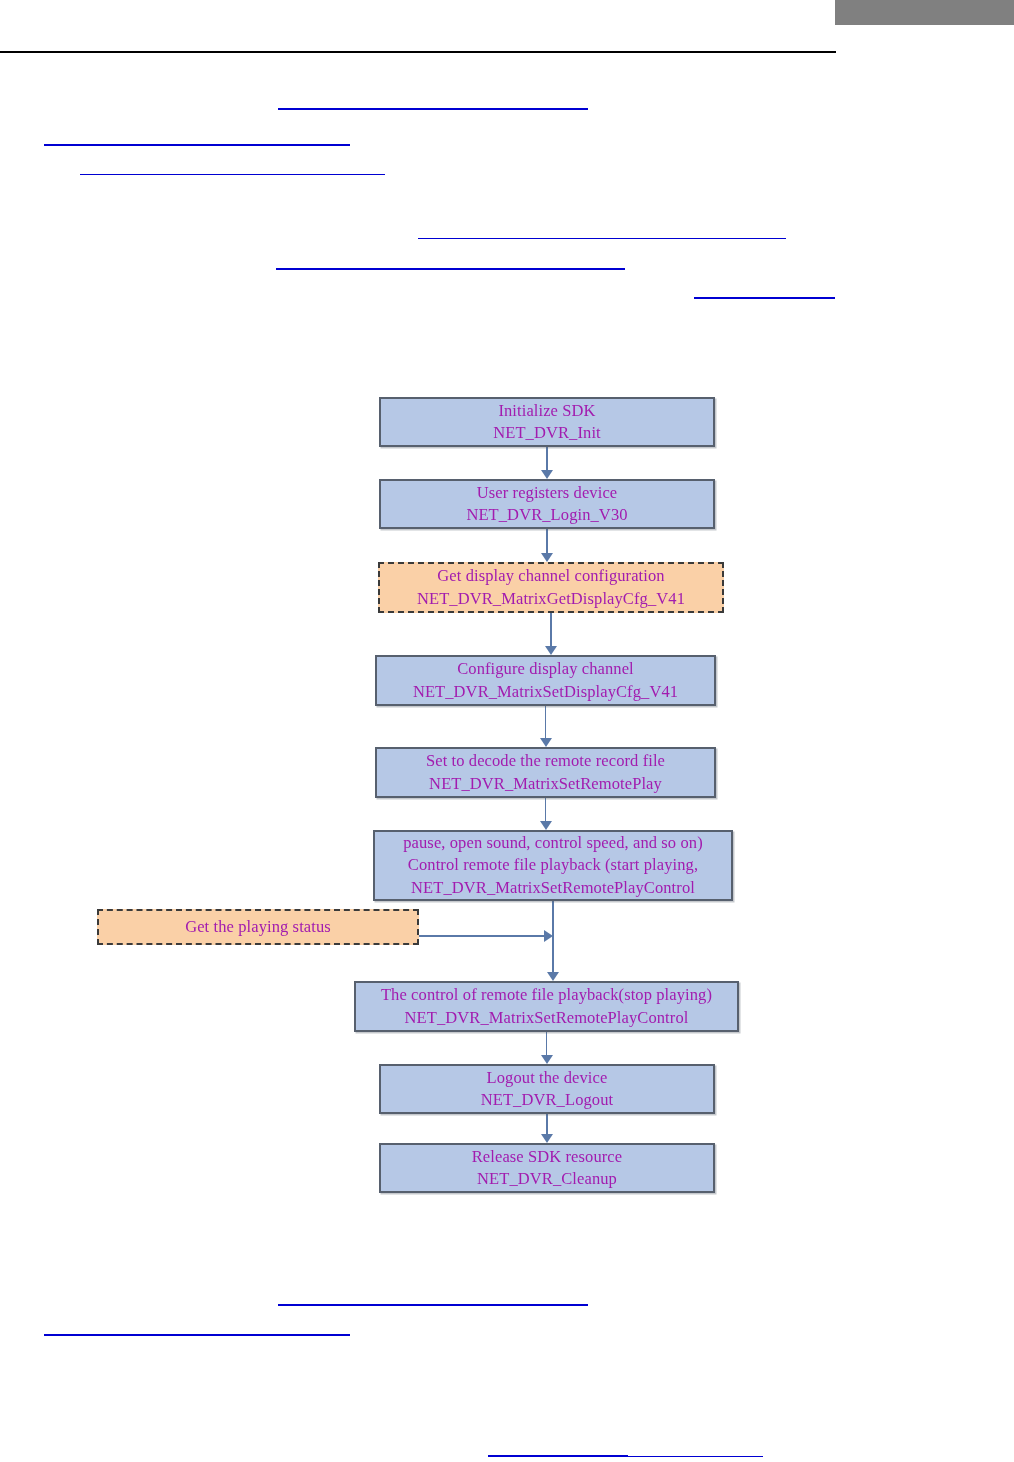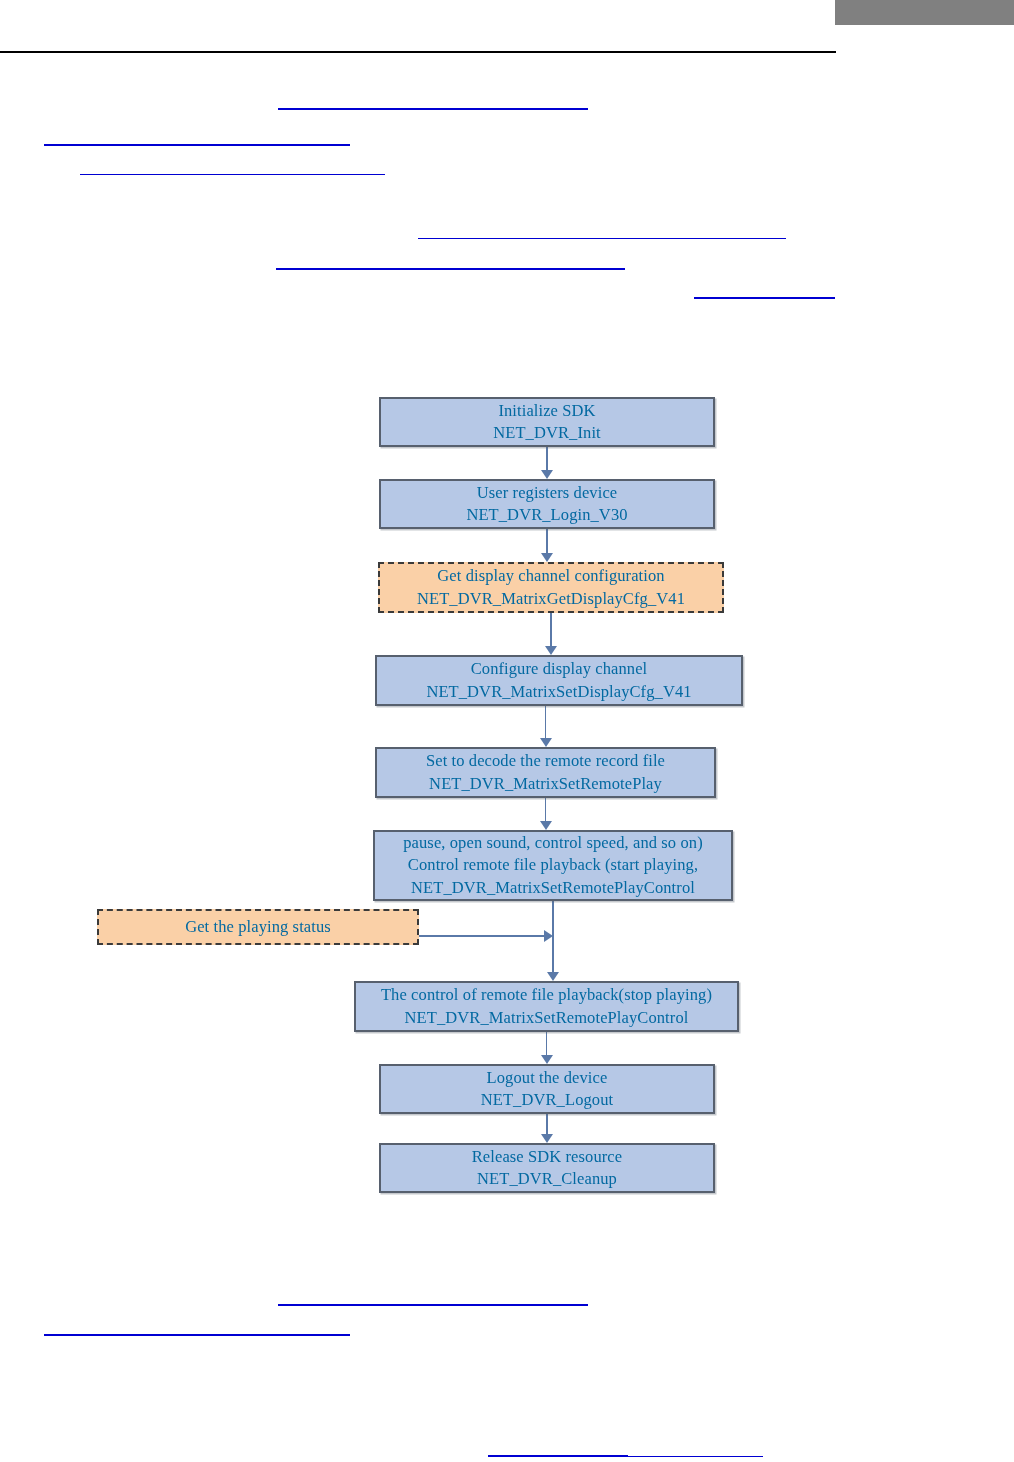--- a/index.html
+++ b/index.html
@@ -58,21 +58,21 @@
     position: absolute;
     box-sizing: border-box;
     display: flex;
     flex-direction: column;
     align-items: center;
     justify-content: center;
     text-align: center;
     font-family: "Liberation Serif", "DejaVu Serif", serif;
     font-size: 16.5px;
     line-height: 1.34;
-    color: #0369a1;
+    color: #a21caf;
     letter-spacing: 0.1px;
   }
   .node.solid {
     background: #b6c8e6;
     border: 2px solid #57606e;
     box-shadow: 1.5px 1.5px 0 rgba(90,98,110,0.35);
   }
   .node.dashed {
     background: #fad0a7;
     border: 2.5px dashed #3a3a3a;
@@ -148,21 +148,21 @@
         <span class="ln">NET_DVR_Init</span>
       </div>
       <div class="node solid" style="left: 379px; top: 479px; width: 336px; height: 50px; background: rgb(182, 200, 230); border-color: rgb(87, 96, 110);">
         <span class="ln">User registers device</span>
         <span class="ln">NET_DVR_Login_V30</span>
       </div>
       <div class="node dashed" style="left: 378px; top: 562px; width: 346px; height: 51px; background: rgb(250, 208, 167); border-color: rgb(58, 58, 58);">
         <span class="ln">Get display channel configuration</span>
         <span class="ln">NET_DVR_MatrixGetDisplayCfg_V41</span>
       </div>
-      <div class="node solid" style="left: 375px; top: 655px; width: 368px; height: 51px; background: rgb(182, 200, 230); border-color: rgb(87, 96, 110); justify-content: center;">
+      <div class="node solid" style="left: 375px; top: 655px; width: 341px; height: 51px; background: rgb(182, 200, 230); border-color: rgb(87, 96, 110); justify-content: center;">
         <span class="ln">Configure display channel</span>
         <span class="ln">NET_DVR_MatrixSetDisplayCfg_V41</span>
       </div>
       <div class="node solid" style="left: 375px; top: 747px; width: 341px; height: 51px; background: rgb(182, 200, 230); border-color: rgb(87, 96, 110);">
         <span class="ln">Set to decode the remote record file</span>
         <span class="ln">NET_DVR_MatrixSetRemotePlay</span>
       </div>
       <div class="node solid" style="left: 373px; top: 830px; width: 360px; height: 71px; background: rgb(182, 200, 230); border-color: rgb(87, 96, 110);">
         <span class="ln">pause, open sound, control speed, and so on)</span>
         <span class="ln">Control remote file playback (start playing,</span>

